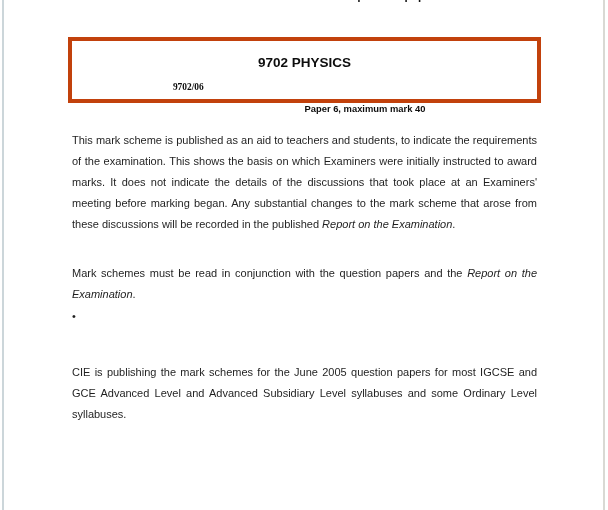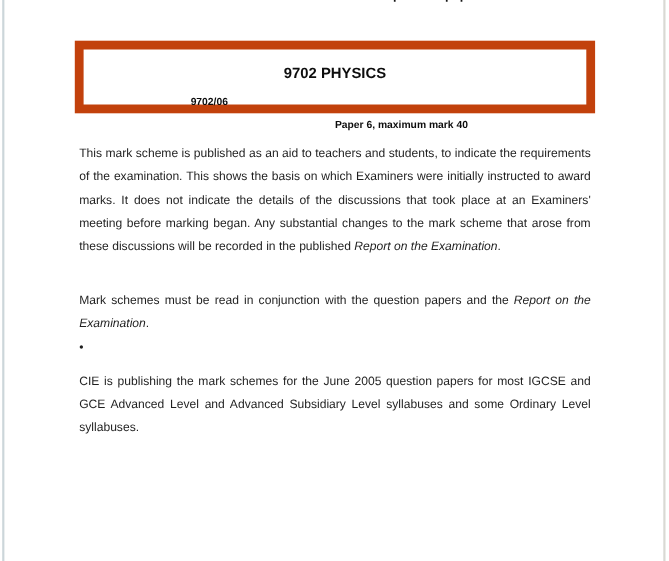--- a/index.html
+++ b/index.html
@@ -24,56 +24,56 @@
     font-weight: bold;
     color: #141414;
     white-space: nowrap;
   }
 
   .title-box {
     position: absolute;
     left: 68px; top: 37px;
     width: 473px; height: 66px;
     box-sizing: border-box;
-    border: 8px solid #c2410c;
+    border: 4px solid #c2410c;
     background: #ffffff;
   }
   .box-title {
     position: absolute; left: 0; right: 0; top: 15px;
     text-align: center;
     font-size: 13.5px; font-weight: bold; line-height: 14px;
     color: #0d0d0d;
     white-space: nowrap;
   }
   .box-row {
     position: absolute; left: 0; right: 0; top: 41px;
     font-size: 9.4px; font-weight: bold; line-height: 11px;
     color: #0d0d0d;
   }
-  .box-code  { position: absolute; left: 0; width: 50%; text-align: center; }
+  .box-code  { position: absolute; left: 0; width: 50%; text-align: center; font-family: Liberation Serif, serif; }
   .box-paper { position: absolute; left: 50%; white-space: nowrap; margin-top: 21px; }
 
   .para {
     position: absolute;
     left: 72px; width: 465px;
     font-size: 11px; line-height: 21px;
     text-align: justify;
     color: #1f1f1f;
   }
   .p1 { top: 130px; }
   .p2 { top: 200px; }
   .p3 { top: 247px; margin-top: 16px; }
   .bullet {
     top: 306px;
     text-align: left;
     padding-left: 41px;
     width: 424px;
   }
   .bullet-marker { position: absolute; left: 0; top: 0; }
-  .p4 { top: 337px; }
+  .p4 { top: 362px; }
   i { font-style: italic; }
 </style>
 </head>
 <body>
 
 <div class="screen">
   <div class="edge edge-left"></div>
   <div class="edge edge-right"></div>
 
   <div class="clipped-header">MARK SCHEME for the June 2005 question papers</div>

